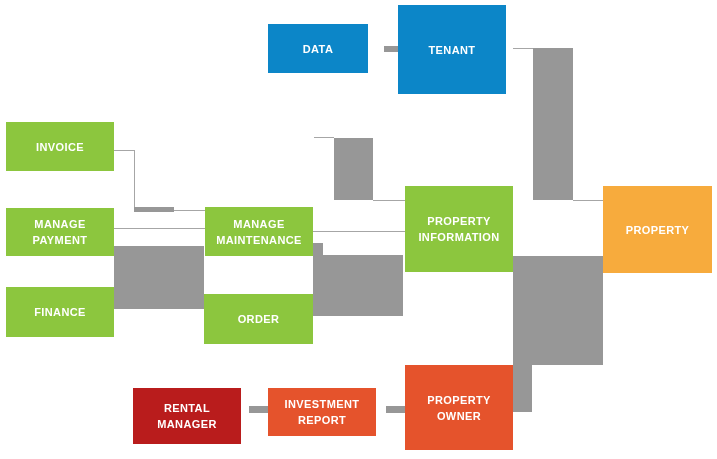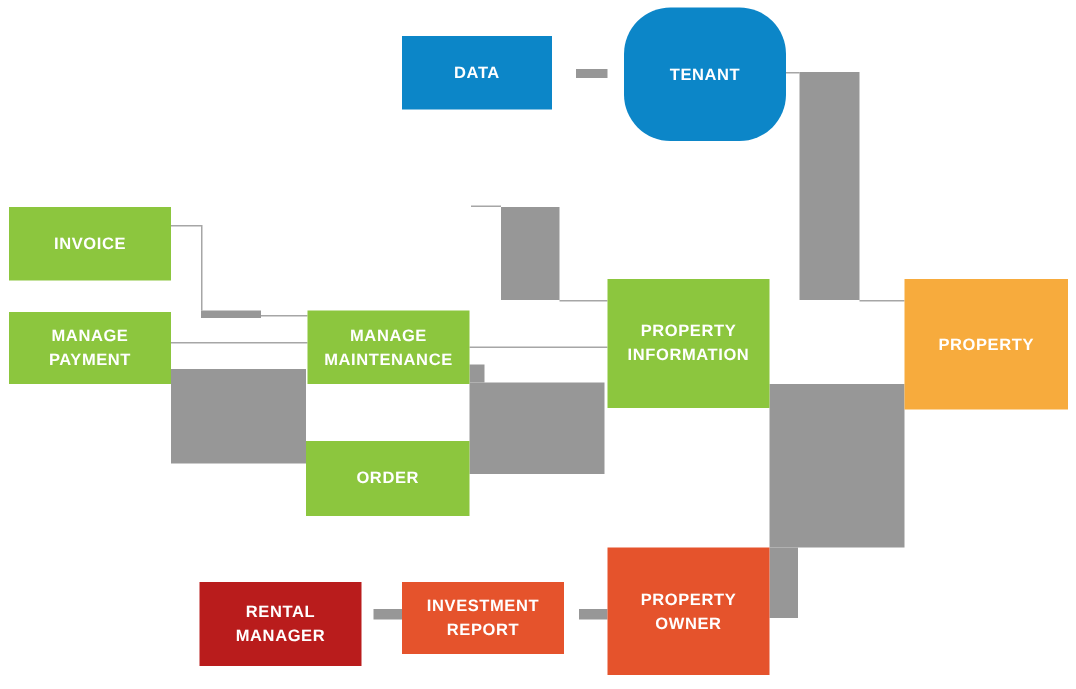--- a/index.html
+++ b/index.html
@@ -55,29 +55,30 @@
     <div class="connector line" style="left: 114px; top: 228px; width: 91px; height: 1px; background: rgb(166, 166, 166);"></div>
     <div class="connector line" style="left: 313px; top: 231px; width: 92px; height: 1px; background: rgb(166, 166, 166);"></div>
     <div class="connector bar" style="left: 114px; top: 246px; width: 90px; height: 63px; background: rgb(151, 151, 151);"></div>
     <div class="connector bar" style="left: 313px; top: 243px; width: 10px; height: 12px; background: rgb(151, 151, 151);"></div>
     <div class="connector bar" style="left: 313px; top: 255px; width: 90px; height: 61px; background: rgb(151, 151, 151);"></div>
     <div class="connector bar" style="left: 513px; top: 256px; width: 90px; height: 109px; background: rgb(151, 151, 151);"></div>
     <div class="connector bar" style="left: 513px; top: 365px; width: 19px; height: 47px; background: rgb(151, 151, 151);"></div>
     <div class="connector bar" style="left: 249px; top: 406px; width: 19px; height: 7px; background: rgb(151, 151, 151);"></div>
     <div class="connector bar" style="left: 386px; top: 406px; width: 19px; height: 7px; background: rgb(151, 151, 151);"></div>
     <div class="node" style="left: 268px; top: 24px; width: 100px; height: 49px; background: rgb(12, 134, 200); color: rgb(255, 255, 255);"><span>DATA</span></div>
-    <div class="node" style="left: 416px; top: 5px; width: 108px; height: 89px; background: rgb(12, 134, 200); color: rgb(255, 255, 255); border-radius: 31px;"><span>TENANT</span></div>
-    <div class="node" style="left: 6px; top: 138px; width: 108px; height: 49px; background: rgb(140, 198, 62); color: rgb(255, 255, 255);"><span>INVOICE</span></div>
+    <div class="node" style="left: 398px; top: 5px; width: 108px; height: 89px; background: rgb(12, 134, 200); color: rgb(255, 255, 255);"><span>TENANT</span></div>
+    <div class="node" style="left: 6px; top: 122px; width: 108px; height: 49px; background: rgb(140, 198, 62); color: rgb(255, 255, 255);"><span>INVOICE</span></div>
     <div class="node" style="left: 6px; top: 208px; width: 108px; height: 48px; background: rgb(140, 198, 62); color: rgb(255, 255, 255);"><span>MANAGE
 PAYMENT</span></div>
     <div class="node" style="left: 205px; top: 207px; width: 108px; height: 49px; background: rgb(140, 198, 62); color: rgb(255, 255, 255);"><span>MANAGE
 MAINTENANCE</span></div>
     <div class="node" style="left: 405px; top: 186px; width: 108px; height: 86px; background: rgb(140, 198, 62); color: rgb(255, 255, 255);"><span>PROPERTY
 INFORMATION</span></div>
     <div class="node" style="left: 603px; top: 186px; width: 109px; height: 87px; background: rgb(247, 171, 61); color: rgb(255, 255, 255);"><span>PROPERTY</span></div>
+    <div class="node" style="left: 6px; top: 287px; width: 108px; height: 50px; background: rgb(140, 198, 62); color: rgb(255, 255, 255);"><span>FINANCE</span></div>
     <div class="node" style="left: 204px; top: 294px; width: 109px; height: 50px; background: rgb(140, 198, 62); color: rgb(255, 255, 255); text-align: right;"><span>ORDER</span></div>
     <div class="node" style="left: 133px; top: 388px; width: 108px; height: 56px; background: #b91c1c; color: rgb(255, 255, 255);"><span>RENTAL
 MANAGER</span></div>
     <div class="node" style="left: 268px; top: 388px; width: 108px; height: 48px; background: rgb(229, 83, 44); color: rgb(255, 255, 255);"><span>INVESTMENT
 REPORT</span></div>
     <div class="node" style="left: 405px; top: 365px; width: 108px; height: 85px; background: rgb(229, 83, 44); color: rgb(255, 255, 255);"><span>PROPERTY
 OWNER</span></div>
   </div>
 
 </body></html>

